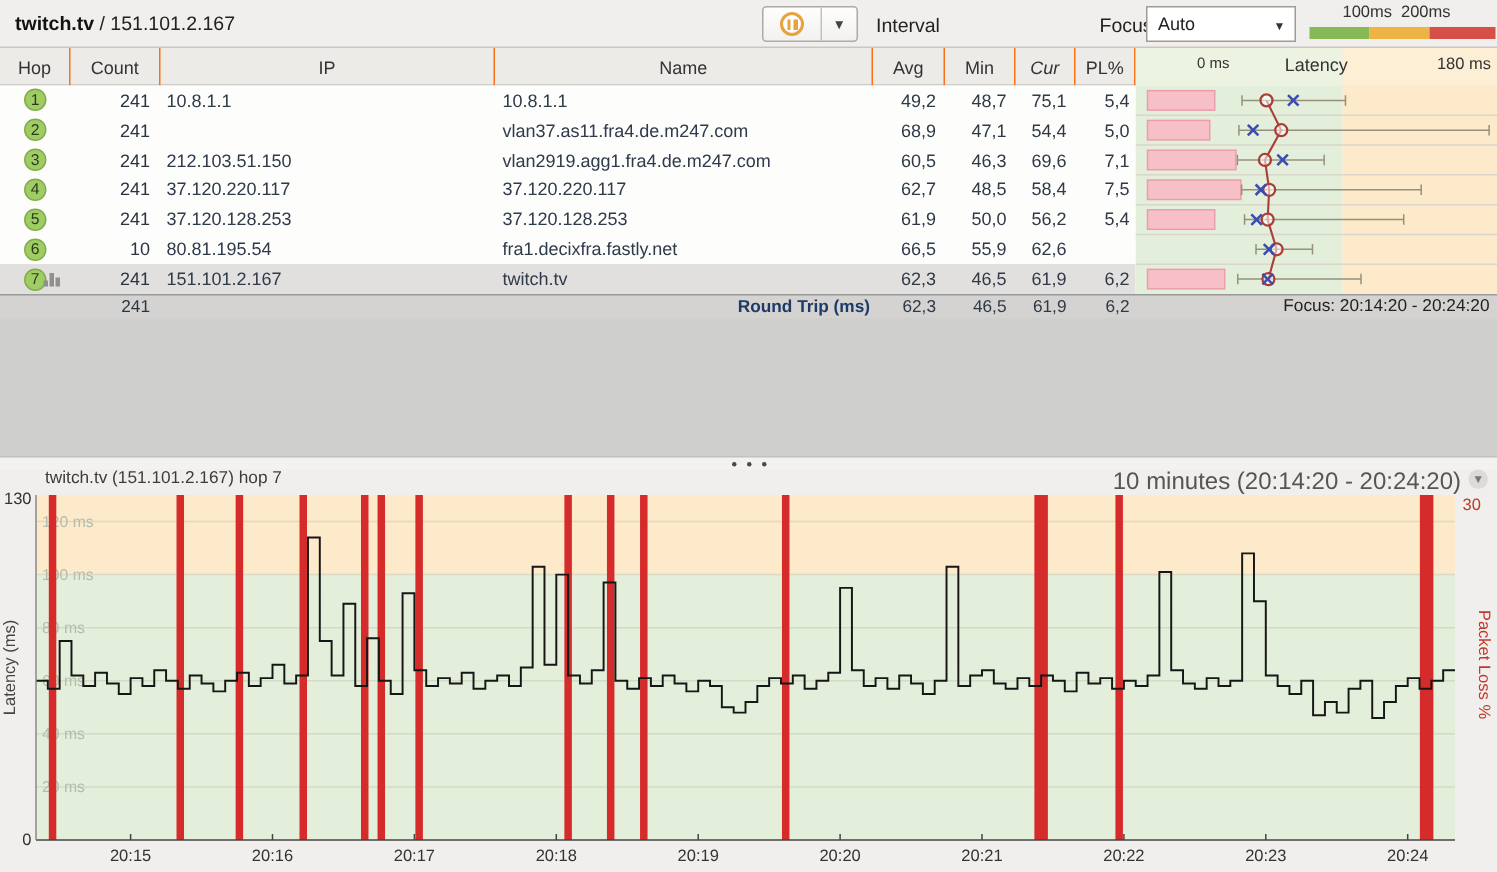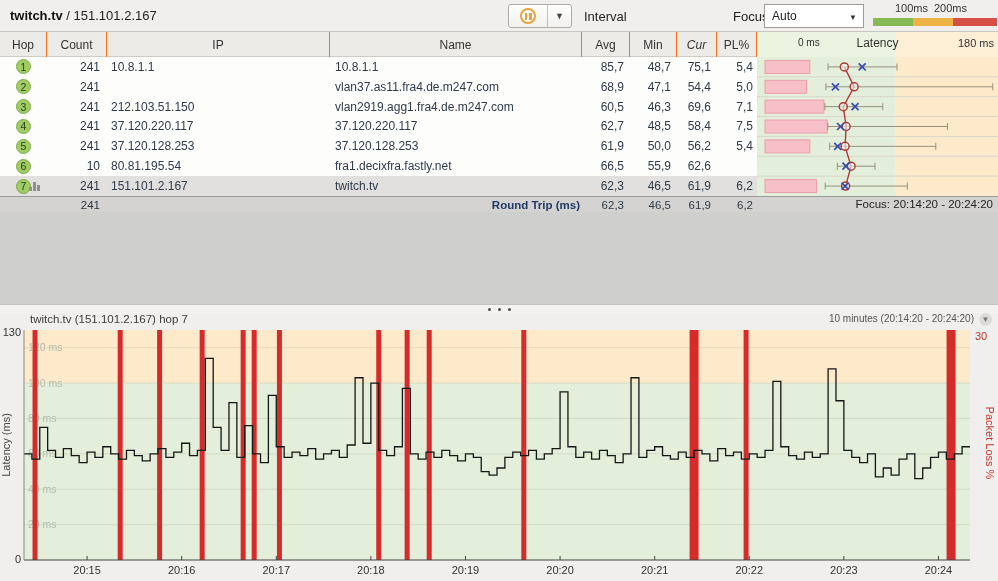--- a/index.html
+++ b/index.html
@@ -56,21 +56,21 @@
   .sum-label { left:330px; width:252px; justify-content:flex-end; padding-right:2px; font-weight:bold; color:#1e3a66; }
   .sum-focus { position:absolute; right:5px; top:1px; font-size:11.5px; color:#222; }
 
   .graypanel { position:absolute; left:0; top:212px; width:998px; height:92px; background:#cfcfcd; }
   .splitter { position:absolute; left:0; top:304px; width:998px; height:9px; background:#f3f2f0; border-top:1px solid #c2c1bf; display:flex; align-items:center; justify-content:center; gap:7px; cursor:row-resize; }
   .splitter i { display:block; width:3px; height:3px; border-radius:50%; background:#4a4a4a; }
 
   
   .cheader { position:absolute; left:0; top:313px; width:998px; height:15px; font-size:11.5px; }
   .cheader .lt { position:absolute; left:30px; top:0; color:#3c3c3c; }
-  .cheader .rt { position:absolute; right:24px; top:0; color:#555; font-size:10px; }
+  .cheader .rt { position:absolute; right:24px; top:0; color:#555; font-size:16px; }
   .cheader .chev { position:absolute; right:6px; top:0; width:13px; height:13px; border-radius:50%; background:#dcdbd9; color:#777; font-size:8px; text-align:center; line-height:13px; cursor:pointer; }
 
   #tlsvg { position:absolute; left:0; top:328px; }
 </style>
 </head>
 <body>
 <div id="app">
 
   <div class="titlebar">
     <div class="title"><b>twitch.tv</b><span> / 151.101.2.167</span></div>
@@ -125,21 +125,21 @@
   </div>
 
   <div class="rows" id="rowsbox">
       <div class="row" style="top: 0px;">
         <div class="cell c-hop">
           <span class="hopnum">1</span>
         </div>
         <div class="cell c-count">241</div>
         <div class="cell c-ip">10.8.1.1</div>
         <div class="cell c-name">10.8.1.1</div>
-        <div class="cell c-avg">85,7</div>
+        <div class="cell c-avg">49,2</div>
         <div class="cell c-min">48,7</div>
         <div class="cell c-cur">75,1</div>
         <div class="cell c-pl">5,4</div>
       </div>
       <div class="row" style="top: 19.8571px;">
         <div class="cell c-hop">
           <span class="hopnum">2</span>
         </div>
         <div class="cell c-count">241</div>
         <div class="cell c-name">vlan37.as11.fra4.de.m247.com</div>

